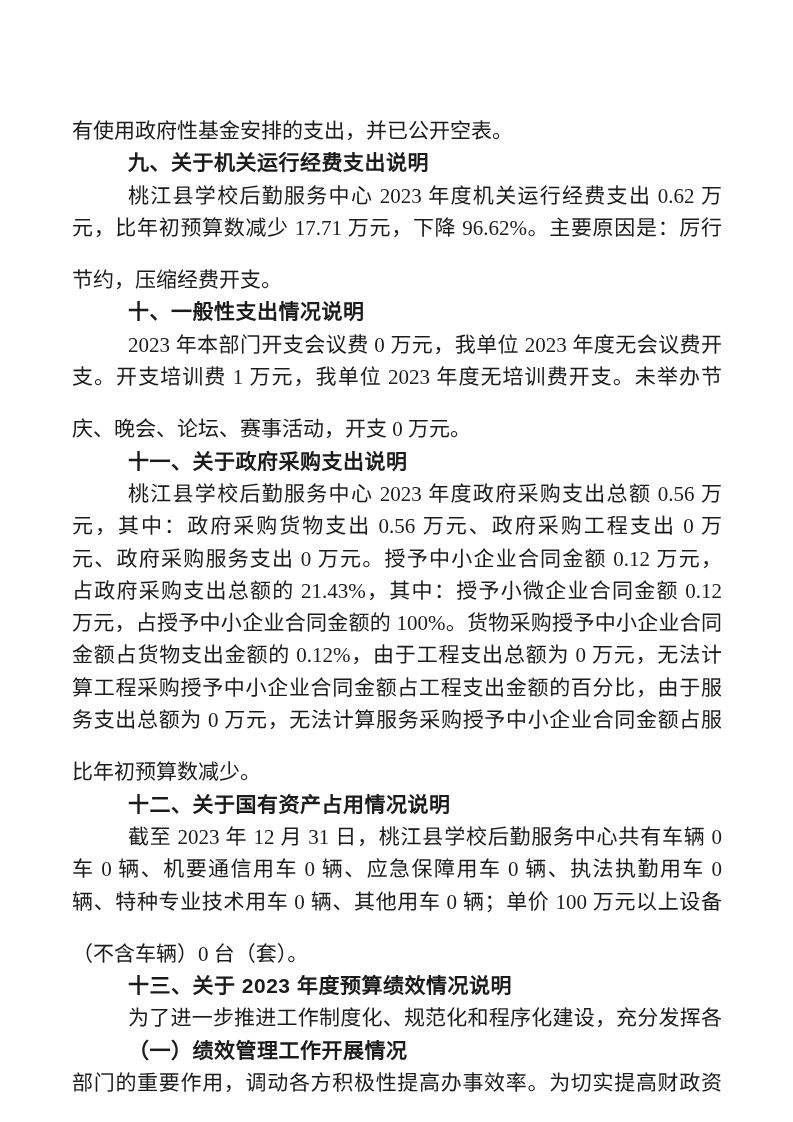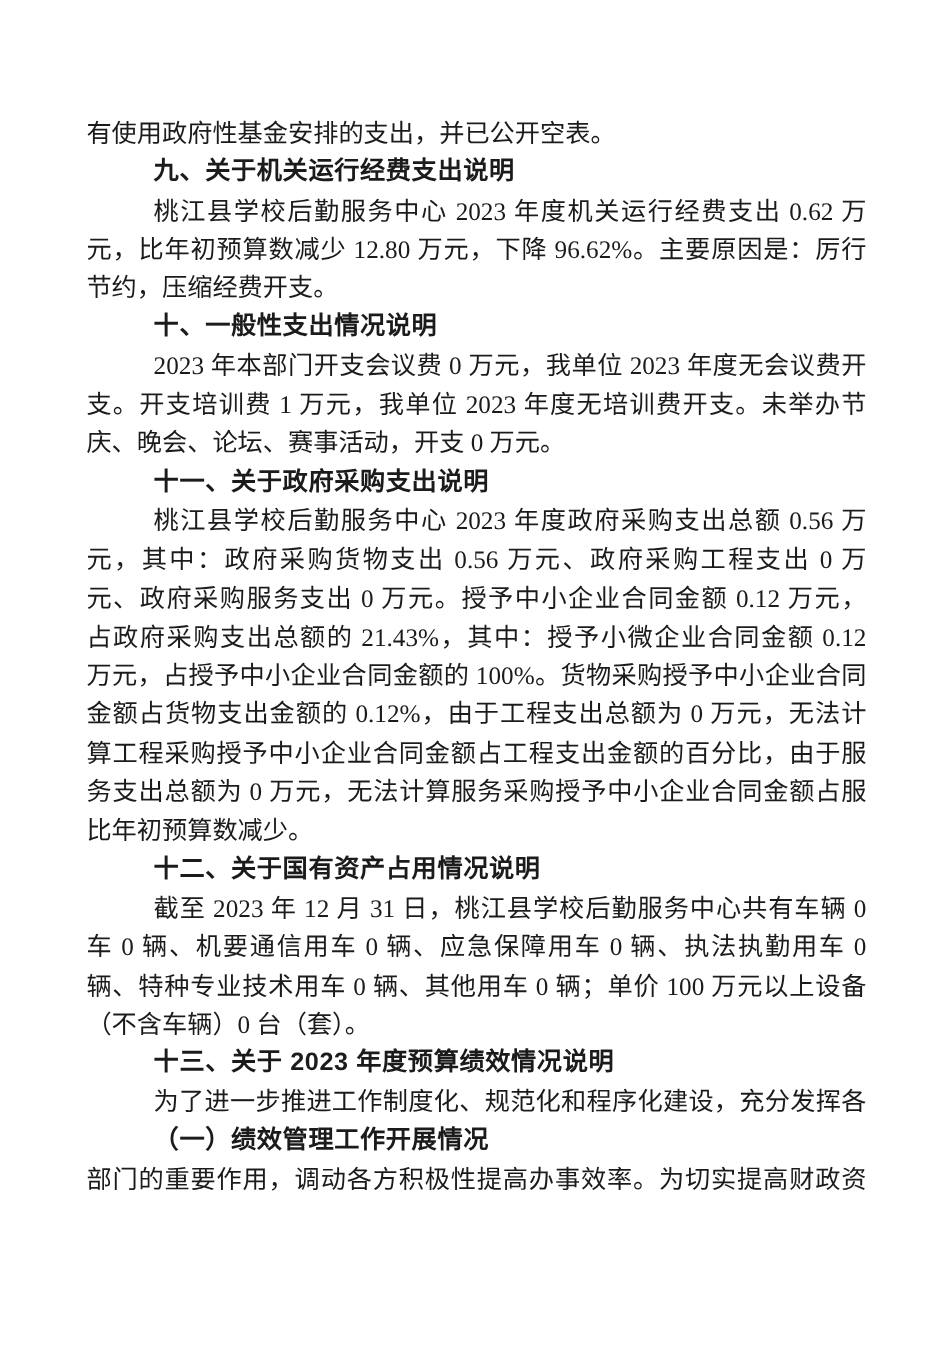--- a/index.html
+++ b/index.html
@@ -30,41 +30,42 @@
     overflow: hidden;
   }
   
   .ind {
     text-indent: 56px;
   }
   
   .end {
     text-align: right;
     text-align-last: left;
+    margin-top: 20px;
   }
   
   .h {
     font-weight: 700;
     text-indent: 56px;
     text-align: right;
     text-align-last: left;
     font-family: "Liberation Sans", "DejaVu Sans", sans-serif;
     letter-spacing: 0.5px;
   }
 </style>
 </head>
 <body>
 
 <div class="page">
 
   <div class="ln end">有使用政府性基金安排的支出，并已公开空表。</div>
 
   <div class="ln h">九、关于机关运行经费支出说明</div>
   <div class="ln ind">桃江县学校后勤服务中心 2023 年度机关运行经费支出 0.62 万</div>
-  <div class="ln">元，比年初预算数减少 12.80 万元，下降 96.62%。主要原因是：厉行</div>
+  <div class="ln">元，比年初预算数减少 17.71 万元，下降 96.62%。主要原因是：厉行</div>
   <div class="ln end">节约，压缩经费开支。</div>
 
   <div class="ln h">十、一般性支出情况说明</div>
   <div class="ln ind">2023 年本部门开支会议费 0 万元，我单位 2023 年度无会议费开</div>
   <div class="ln">支。开支培训费 1 万元，我单位 2023 年度无培训费开支。未举办节</div>
   <div class="ln end">庆、晚会、论坛、赛事活动，开支 0 万元。</div>
 
   <div class="ln h">十一、关于政府采购支出说明</div>
   <div class="ln ind">桃江县学校后勤服务中心 2023 年度政府采购支出总额 0.56 万</div>
   <div class="ln">元，其中：政府采购货物支出 0.56 万元、政府采购工程支出 0 万</div>

